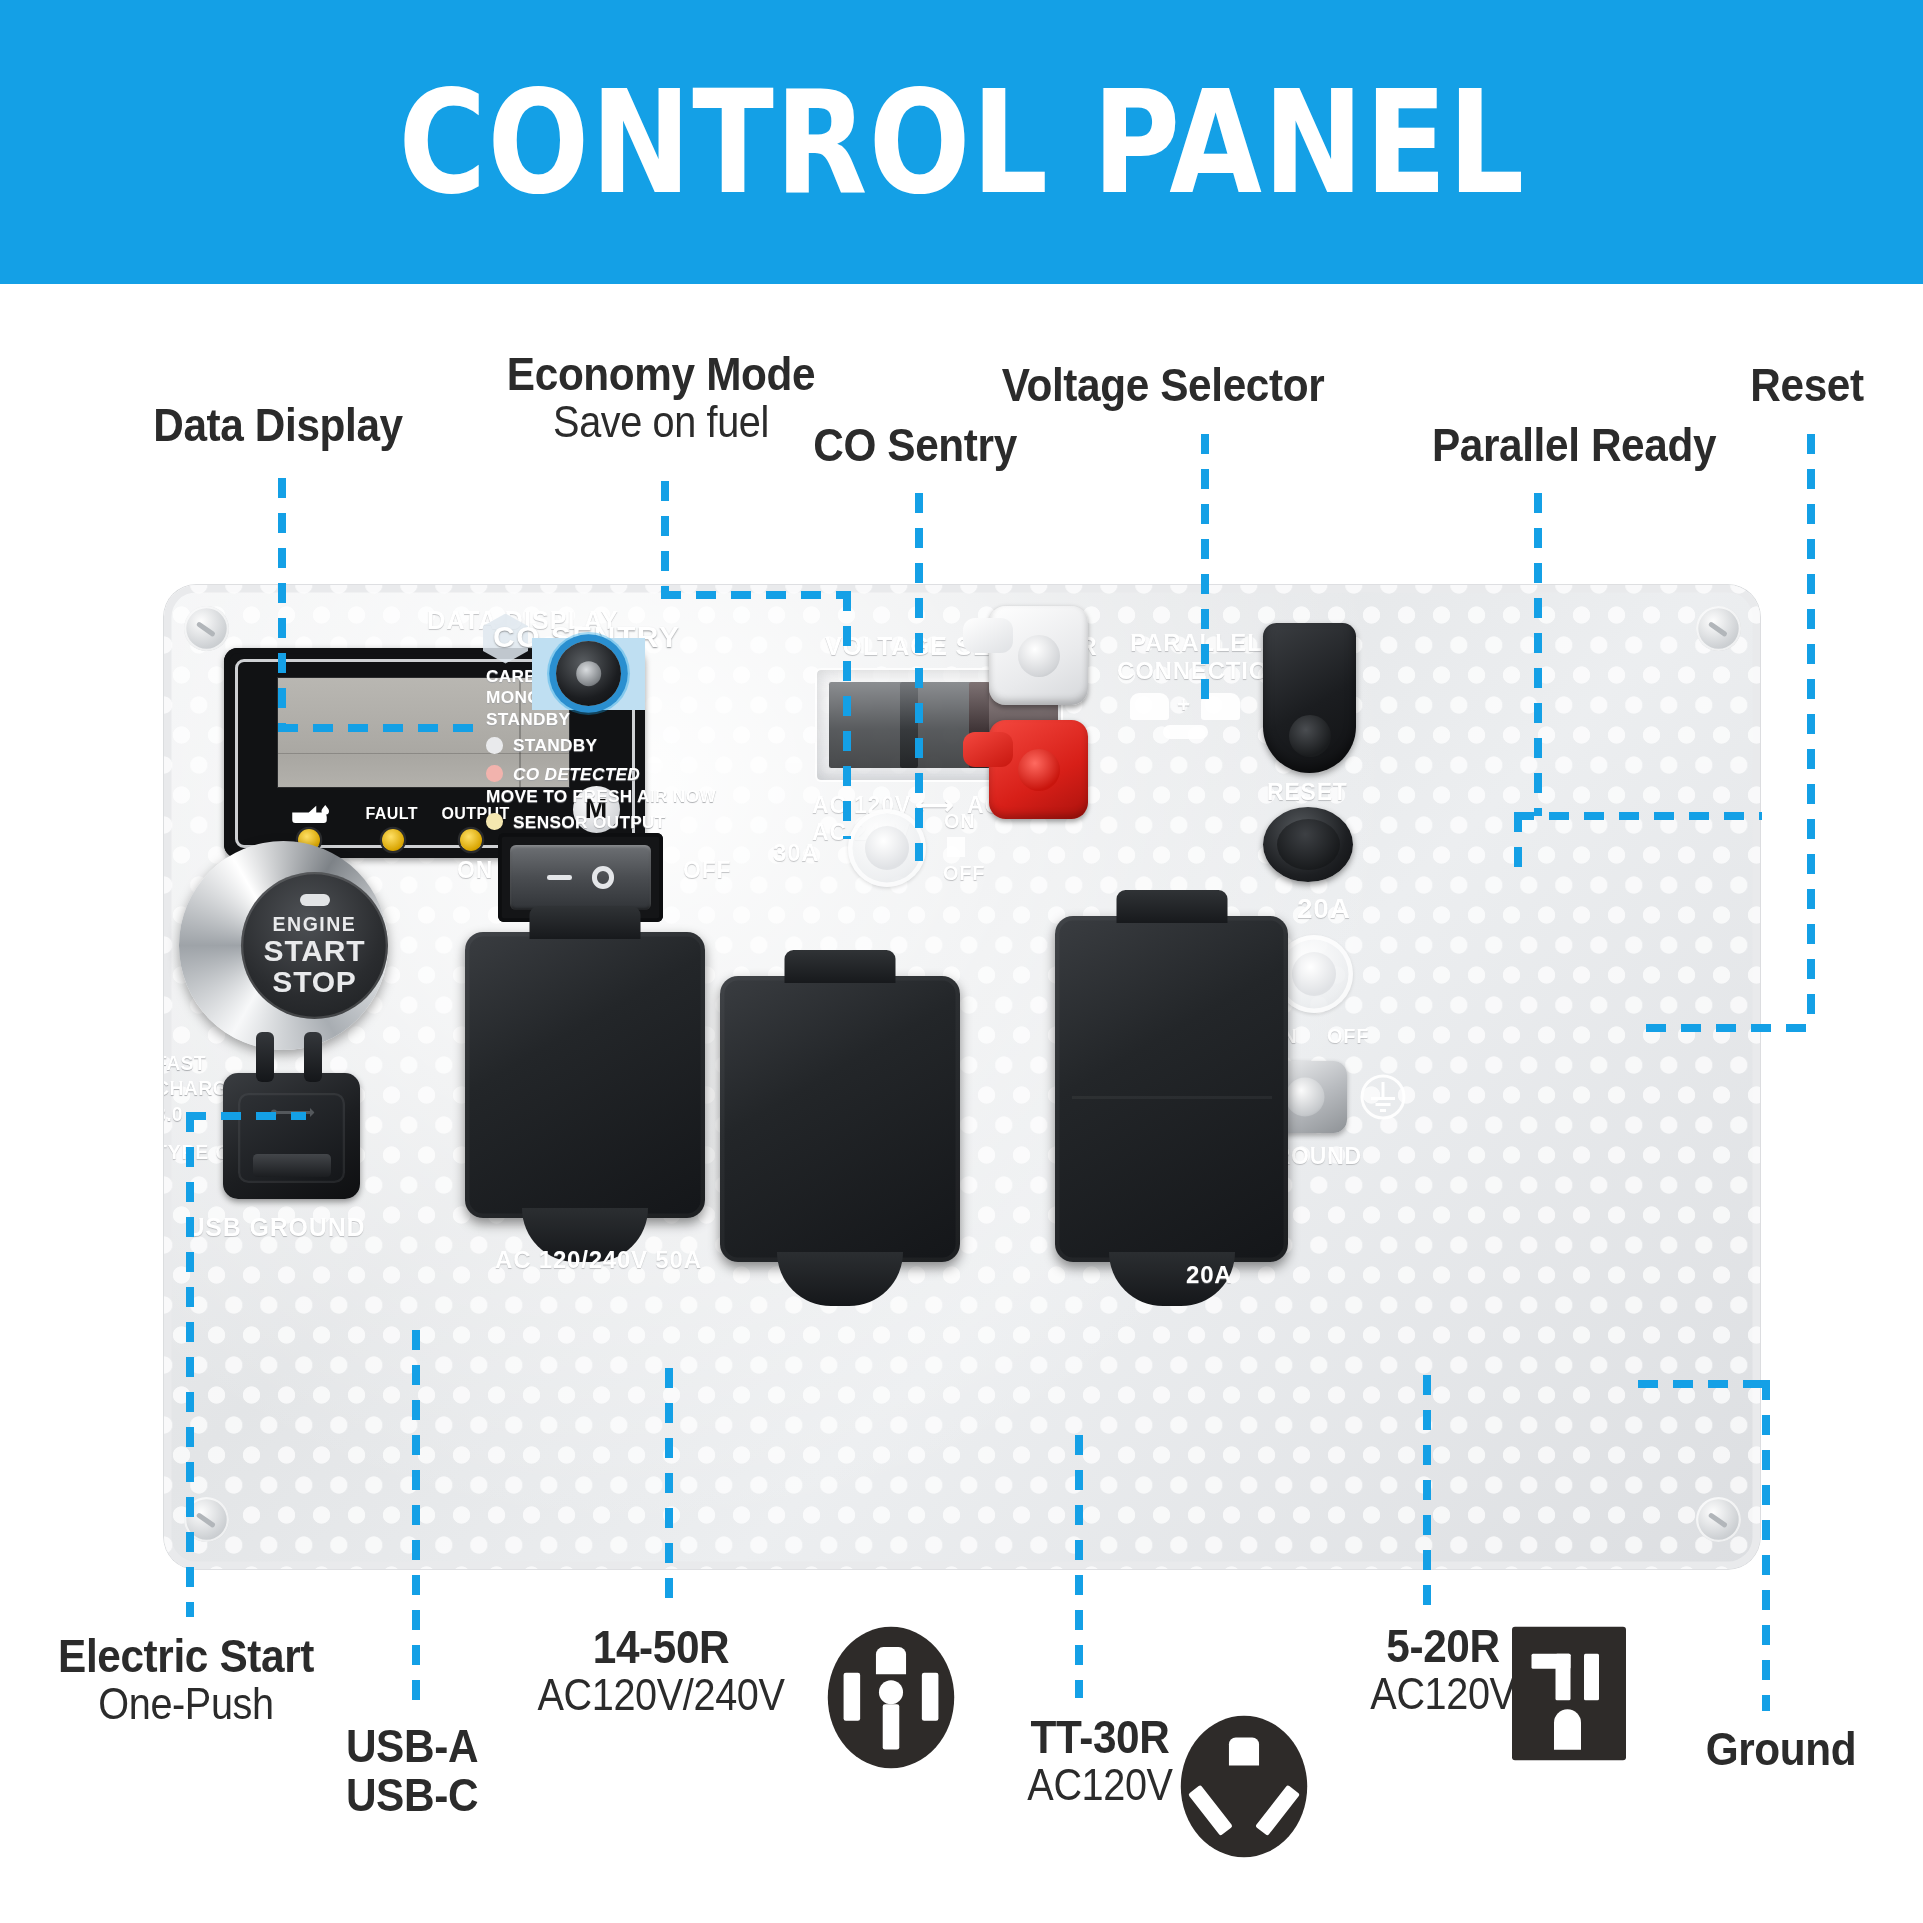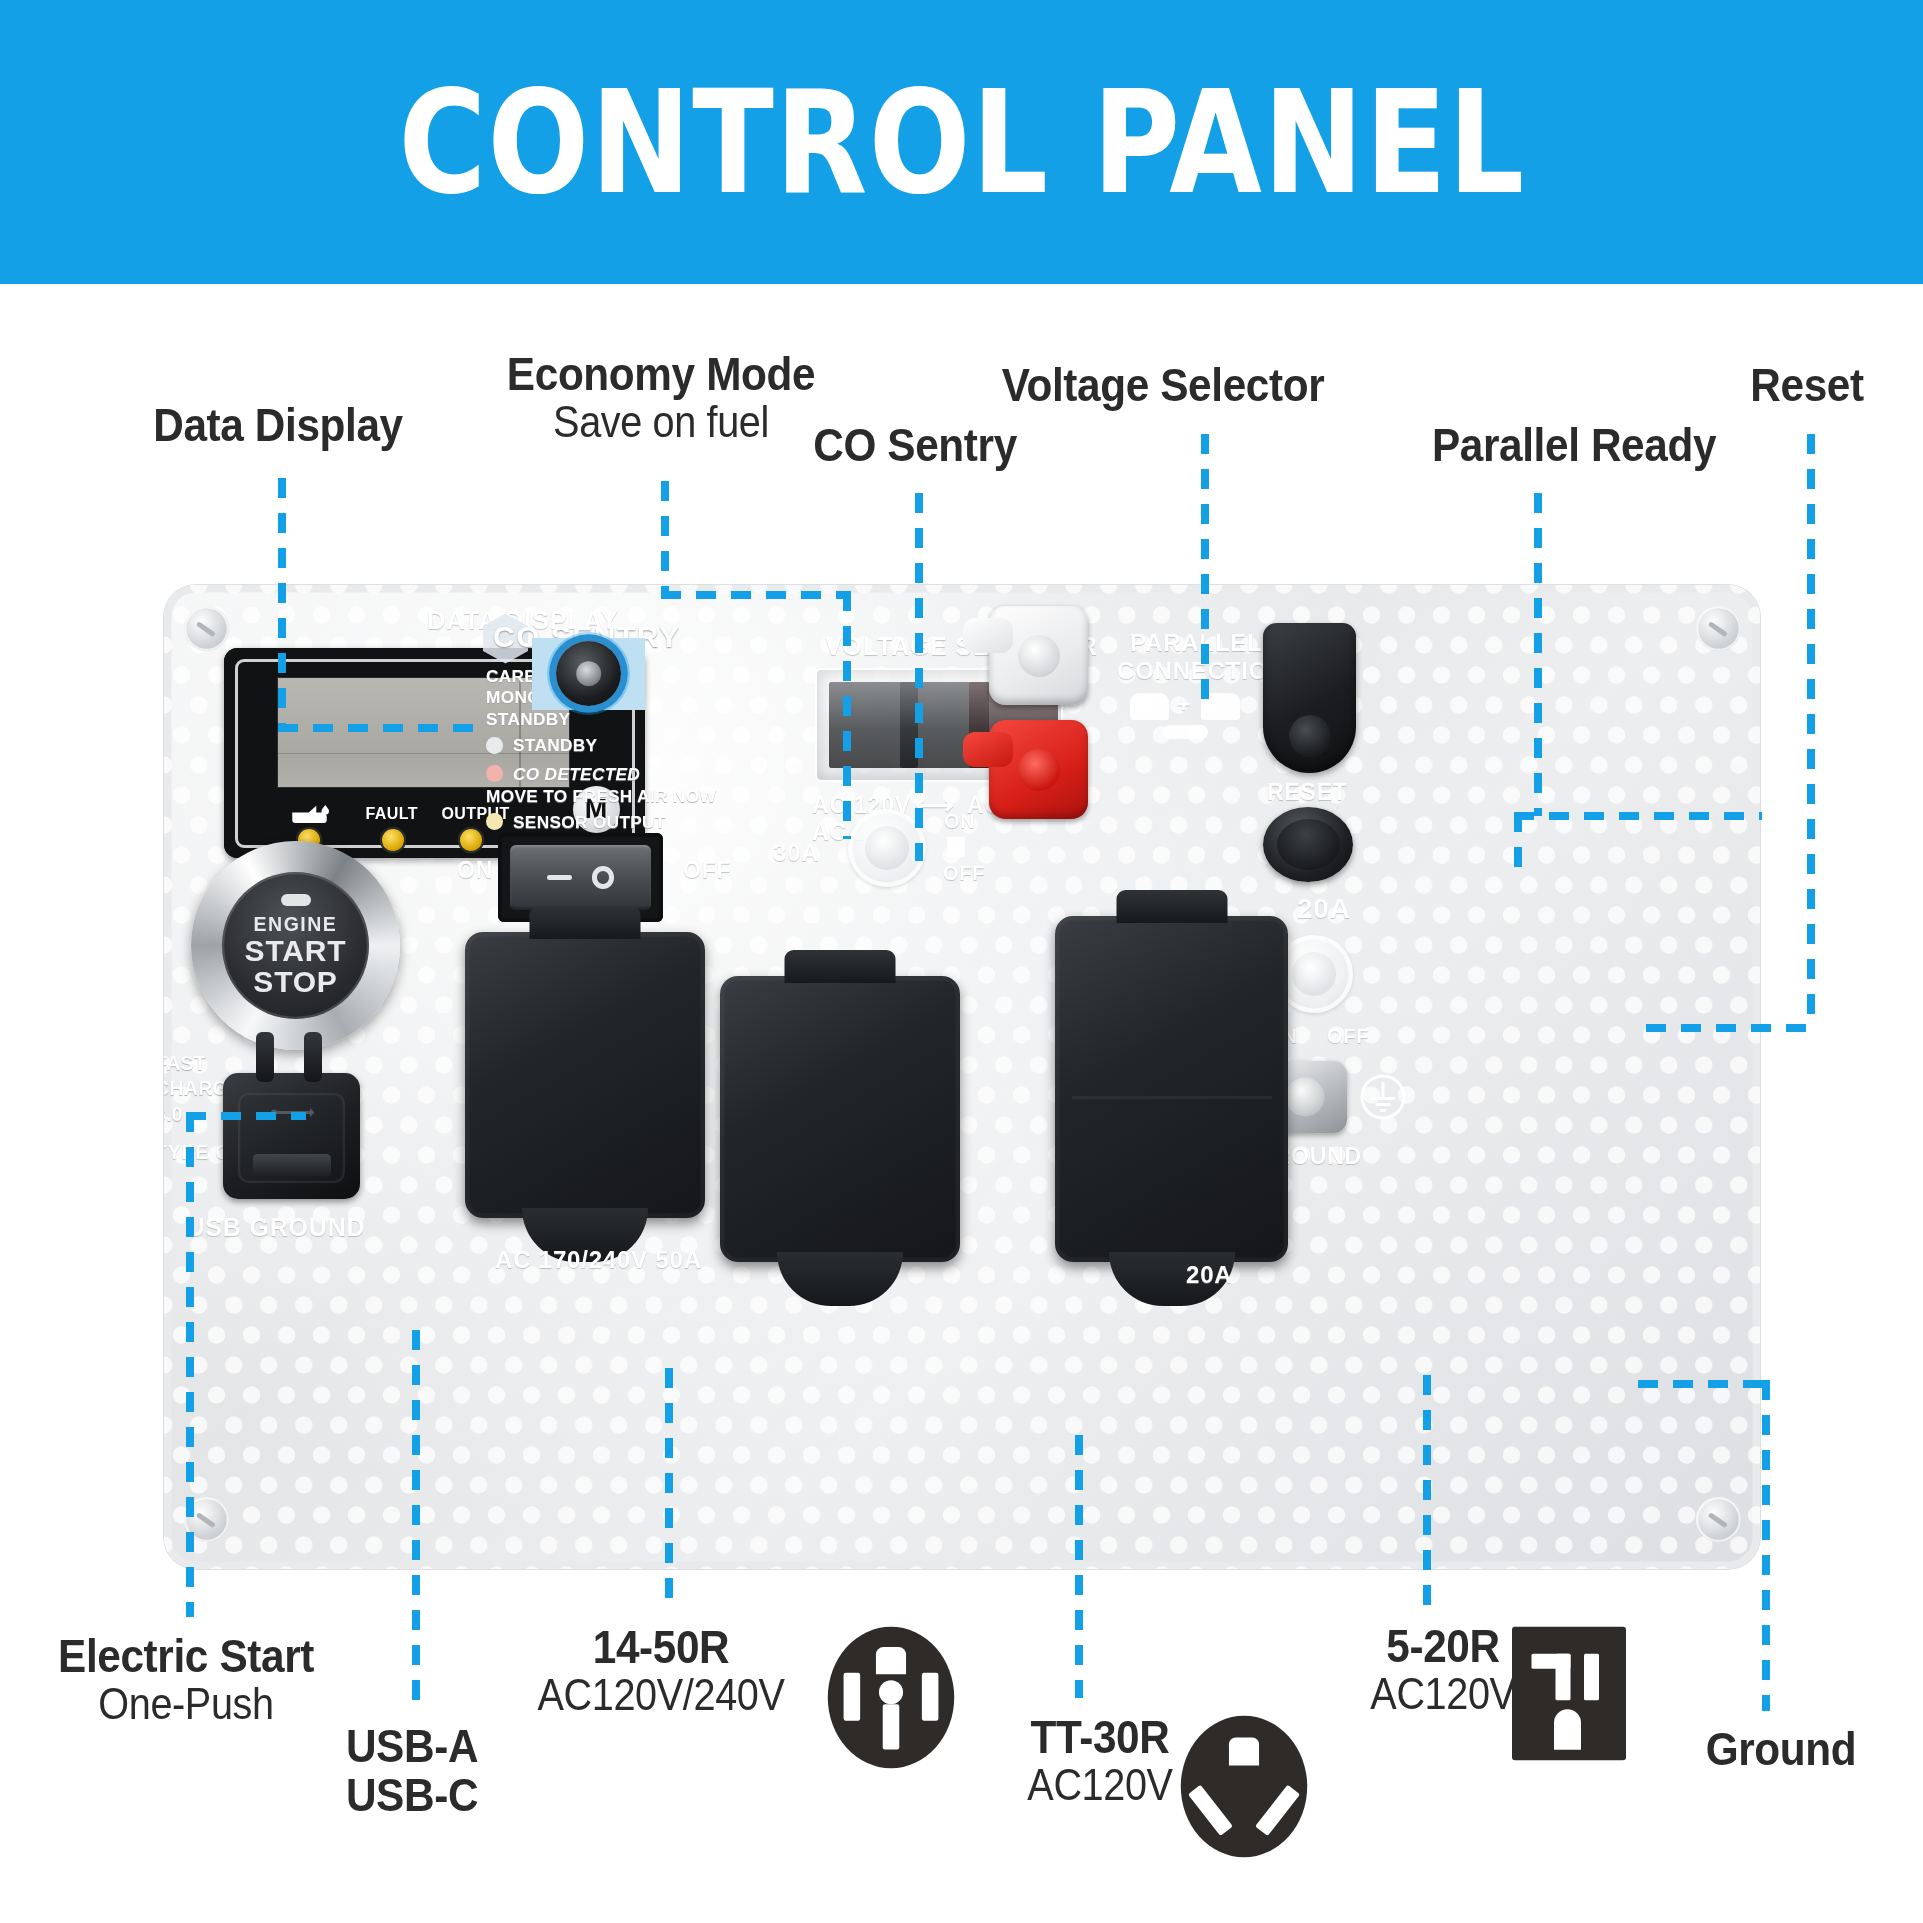--- a/index.html
+++ b/index.html
@@ -384,21 +384,21 @@
       <svg width="48" height="48" viewBox="0 0 64 64">
         <circle cx="32" cy="32" r="28" fill="none" stroke="#ffffff" stroke-width="4" opacity=".92"></circle>
         <line x1="32" y1="12" x2="32" y2="32" stroke="#ffffff" stroke-width="4"></line>
         <line x1="16" y1="34" x2="48" y2="34" stroke="#ffffff" stroke-width="4"></line>
         <line x1="22" y1="42" x2="42" y2="42" stroke="#ffffff" stroke-width="4"></line>
         <line x1="28" y1="50" x2="36" y2="50" stroke="#ffffff" stroke-width="4"></line>
       </svg>
     </div>
     <div class="silk" style="left:1091px; top:558px; font-size:23px;">GROUND</div>
 
-    <div class="start-btn" style="left:27px; top:256px;">
+    <div class="start-btn" style="left:15px; top:256px;justify-content:flex-end;">
       <div class="start-face">
         <span class="start-pill"></span>
         <span class="start-engine">ENGINE</span>
         <span class="start-ss">START</span>
         <span class="start-ss">STOP</span>
       </div>
     </div>
 
     <div class="co-text" style="left:-9px; top:466px; font-size:19.5px; line-height:1.3;">
       <span>FAST</span><br>
@@ -420,21 +420,21 @@
         </div>
       </div>
       <div class="usb-slot"></div>
     </div>
     <div class="silk" style="left:22.5px; top:628px; font-size:25px;">USB GROUND</div>
 
     <div class="outlet" style="left:301px; top:347px; width:240px; height:286px;">
       <div class="hinge"></div>
       <div class="tab"></div>
     </div>
-    <div class="silk" style="left:331px; top:661px; font-size:24px;">AC 170/240V 50A</div>
+    <div class="silk" style="left:331px; top:661px; font-size:24px;">AC 120/240V 50A</div>
 
     <div class="outlet" style="left:556px; top:391px; width:240px; height:286px;">
       <div class="hinge"></div>
       <div class="tab"></div>
     </div>
 
     <div class="outlet" style="left:891px; top:331px; width:233px; height:346px;">
       <div class="hinge"></div>
       <div class="lipline" style="top:180px;"></div>
       <div class="tab"></div>

